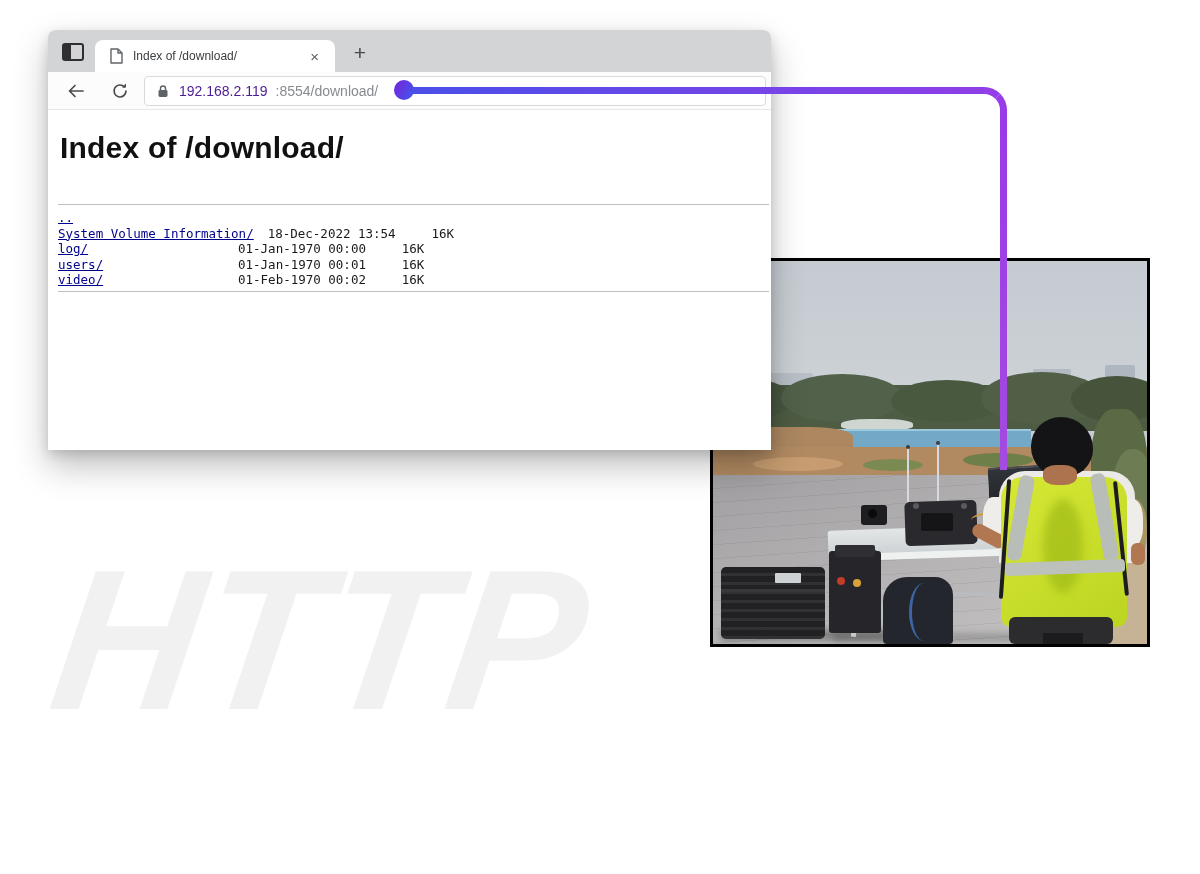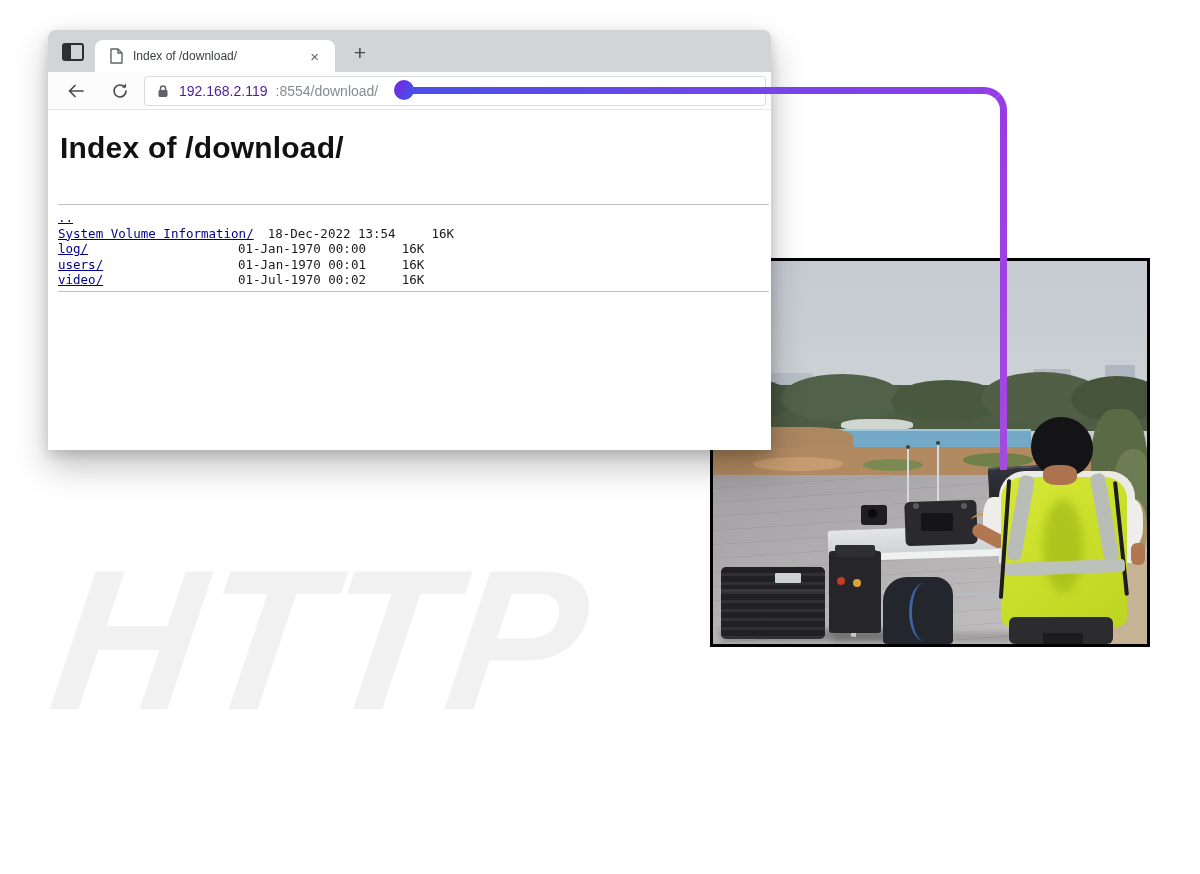--- a/index.html
+++ b/index.html
@@ -284,21 +284,21 @@
     </div>
 
     <div class="content">
       <h1>Index of /download/</h1>
       <hr class="hr1">
       <div class="listing">
           <div class="lrow"><a class="lname">..</a></div>
           <div class="lrow"><a class="lname long">System Volume Information/</a><span class="ldate">18-Dec-2022 13:54</span><span class="lsize">16K</span></div>
           <div class="lrow"><a class="lname">log/</a><span class="ldate">01-Jan-1970 00:00</span><span class="lsize">16K</span></div>
           <div class="lrow"><a class="lname">users/</a><span class="ldate">01-Jan-1970 00:01</span><span class="lsize">16K</span></div>
-          <div class="lrow"><a class="lname">video/</a><span class="ldate">01-Jul-1970 00:02</span><span class="lsize">16K</span></div>
+          <div class="lrow"><a class="lname">video/</a><span class="ldate">01-Feb-1970 00:02</span><span class="lsize">16K</span></div>
         </div>
       <hr class="hr2">
     </div>
   </div>
 
   <div class="connector">
     <div class="con-h"></div>
     <div class="con-corner"></div>
     <div class="con-v"></div>
     <div class="con-dot"></div>

